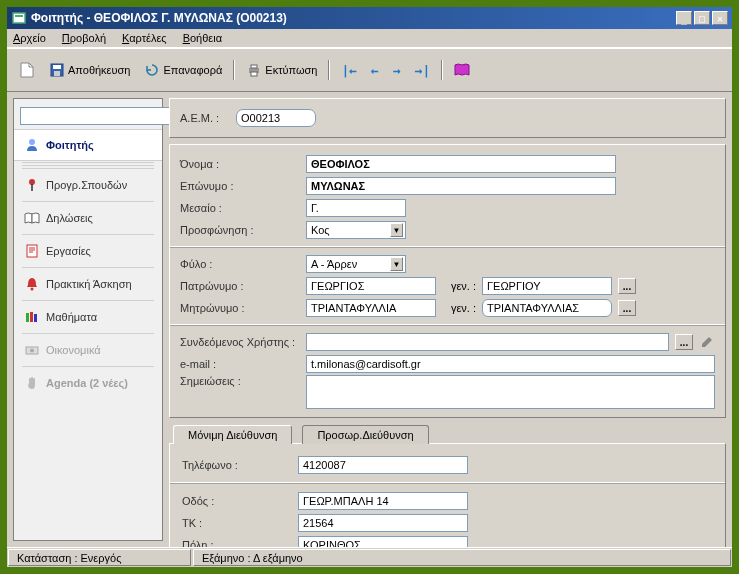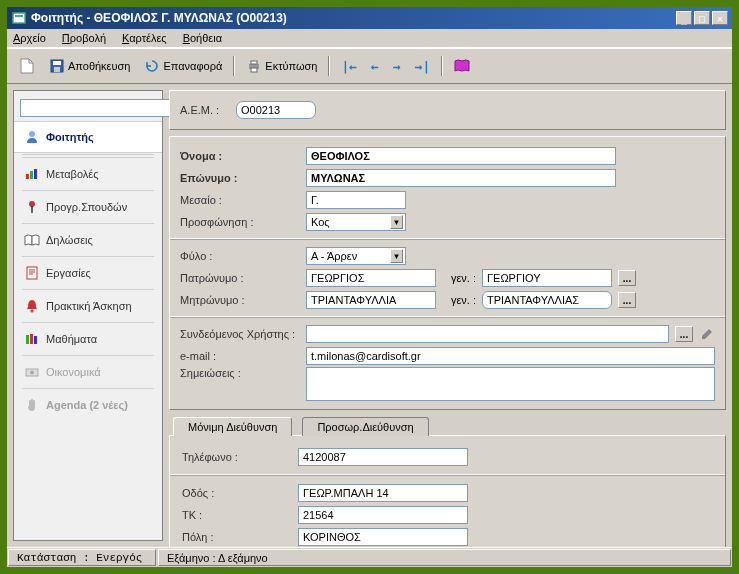--- a/index.html
+++ b/index.html
@@ -6,52 +6,52 @@
   html, body { margin:0; padding:0; font-family: Tahoma, Arial, sans-serif; font-size:11px; color:#000; background:#fff; }
   .window { width:739px; height:574px; border:7px solid #4d7c0f; display:flex; flex-direction:column; background:#4d7c0f; }
   .titlebar { height:22px; background:linear-gradient(to right,#1a3b6f,#3a6fbf); color:#fff; display:flex; align-items:center; padding:0 4px; }
   .titlebar .title-icon { width:16px; height:16px; margin-right:4px; display:flex; align-items:center; justify-content:center; font-size:11px; }
   .titlebar .title { flex:1; font-weight:bold; font-size:12px; }
   .winbtns { display:flex; gap:2px; }
   .winbtn { width:16px; height:14px; background:#d4d0c8; border:1px solid #808080; border-top-color:#fff; border-left-color:#fff; display:flex; align-items:center; justify-content:center; font-family:monospace; font-size:10px; cursor:pointer; }
   .menubar { height:19px; background:#d4d0c8; display:flex; align-items:center; padding:0 6px; gap:16px; border-bottom:1px solid #fff; }
   .menubar span { cursor:pointer; }
   .menubar span u { text-decoration:underline; }
-  .toolbar { height:36px; background:#d4d0c8; display:flex; align-items:center; padding:2px 6px; gap:2px; border-top:1px solid #fff; border-bottom:1px solid #808080; }
+  .toolbar { height:44px; background:#d4d0c8; display:flex; align-items:center; padding:2px 6px; gap:2px; border-top:1px solid #fff; border-bottom:1px solid #808080; }
   .tbtn { display:flex; align-items:center; gap:3px; padding:2px 5px; cursor:pointer; border:1px solid transparent; }
   .tsep { width:1px; height:20px; border-left:1px solid #808080; border-right:1px solid #fff; margin:0 3px; }
   .icon { width:16px; height:16px; display:inline-flex; align-items:center; justify-content:center; }
   .body { flex:1; display:flex; background:#d4d0c8; overflow:hidden; }
   .sidebar { width:150px; background:#f0f0f0; border:1px solid #808080; margin:6px 0 6px 6px; display:flex; flex-direction:column; padding:4px 0; }
   .search-row { display:flex; align-items:center; padding:4px 6px; gap:4px; }
   .search-row input { flex:1; height:18px; border:1px solid #7f9db9; background:#fff; font-size:11px; padding:0 3px; }
   .side-item { display:flex; align-items:center; gap:6px; padding:7px 10px; cursor:pointer; color:#333; }
   .side-item.active { background:#fff; border:1px solid #d0d0d0; border-left:none; border-right:none; color:#0a1d6b; font-weight:bold; }
   .side-item.disabled { color:#a0a0a0; cursor:default; }
   .side-sep { height:1px; background:#d0d0d0; margin:1px 8px; }
   .side-icon { width:16px; height:16px; display:flex; align-items:center; justify-content:center; font-size:12px; }
   .main { flex:1; padding:6px; display:flex; flex-direction:column; gap:6px; overflow:auto; }
   .panel { background:#d8d4cc; border:1px solid #808080; border-top-color:#fff; border-left-color:#fff; padding:8px 10px; }
   .row { display:flex; align-items:center; min-height:22px; gap:6px; }
   .label { width:120px; color:#333; }
-  .label.bold { font-weight:bold; }
+  .label.bold { font-weight:normal; }
   input.textfield, .textfield { height:18px; border:1px solid #7f9db9; background:#fff; font-size:11px; padding:1px 4px; }
   .dropdown { height:18px; border:1px solid #7f9db9; background:#fff; display:flex; align-items:center; padding:0 2px 0 4px; gap:4px; cursor:pointer; }
   .dropdown .val { flex:1; }
   .dropdown .arrow { width:13px; height:14px; background:#d4d0c8; border:1px solid #808080; border-top-color:#fff; border-left-color:#fff; display:flex; align-items:center; justify-content:center; font-size:8px; }
   .hdiv { height:1px; border-top:1px solid #fff; border-bottom:1px solid #a0a0a0; margin:5px -10px; }
   .dots { width:18px; height:16px; background:#d4d0c8; border:1px solid #808080; border-top-color:#fff; border-left-color:#fff; display:flex; align-items:center; justify-content:center; font-weight:bold; cursor:pointer; font-size:10px; }
   .tabs-wrap { position:relative; }
   .tabs { display:flex; gap:10px; position:relative; top:1px; padding-left:4px; }
   .tab { padding:3px 14px; background:#d4d0c8; border:1px solid #808080; border-bottom:none; border-top-left-radius:3px; border-top-right-radius:3px; cursor:pointer; }
   .tab.active { background:#d8d4cc; border-top-color:#fff; border-left-color:#fff; position:relative; z-index:2; }
   .tab-body { background:#d8d4cc; border:1px solid #808080; border-top-color:#fff; border-left-color:#fff; padding:10px 12px; }
   .statusbar { height:20px; background:#d4d0c8; border-top:1px solid #fff; display:flex; align-items:center; }
   .status-cell { padding:2px 8px; border:1px solid #808080; border-top-color:#fff; border-left-color:#fff; margin:1px; height:17px; display:flex; align-items:center; }
-  .cw1 { width:148px;font-family:Liberation Mono, monospace; }
+  .cw1 { width:183px; }
   .navarrow { font-weight:bold; font-size:13px; font-family:monospace; }
 </style>
 </head>
 <body>
 
 <div class="window">
 
   <div class="titlebar">
     <span class="title-icon">
       <svg width="14" height="14" viewBox="0 0 14 14">
@@ -152,30 +152,20 @@
         <span class="side-icon">
             <svg width="14" height="14" viewBox="0 0 14 14">
               <circle cx="7" cy="4" r="3" fill="#8af"></circle>
               <path d="M2,13 Q2,8 7,8 Q12,8 12,13 Z" fill="#47c"></path>
             </svg>
           </span>
         <span>Φοιτητής</span>
       </div>
       <div class="side-sep"></div>
       <div class="side-sep"></div>
-      <div class="side-item">
-        <span class="side-icon">
-            <svg width="14" height="12" viewBox="0 0 14 12">
-              <rect x="1" y="6" width="3" height="5" fill="#c33"></rect>
-              <rect x="5" y="3" width="3" height="8" fill="#3a3"></rect>
-              <rect x="9" y="1" width="3" height="10" fill="#33c"></rect>
-            </svg>
-          </span>
-        <span>Μεταβολές</span>
-      </div>
       <div class="side-sep"></div>
       <div class="side-item">
         <span class="side-icon">
             <svg width="12" height="14" viewBox="0 0 12 14">
               <circle cx="6" cy="4" r="3" fill="#c33"></circle>
               <path d="M6,6 L6,13" stroke="#333" stroke-width="1.5"></path>
             </svg>
           </span>
         <span>Προγρ.Σπουδών</span>
       </div>

